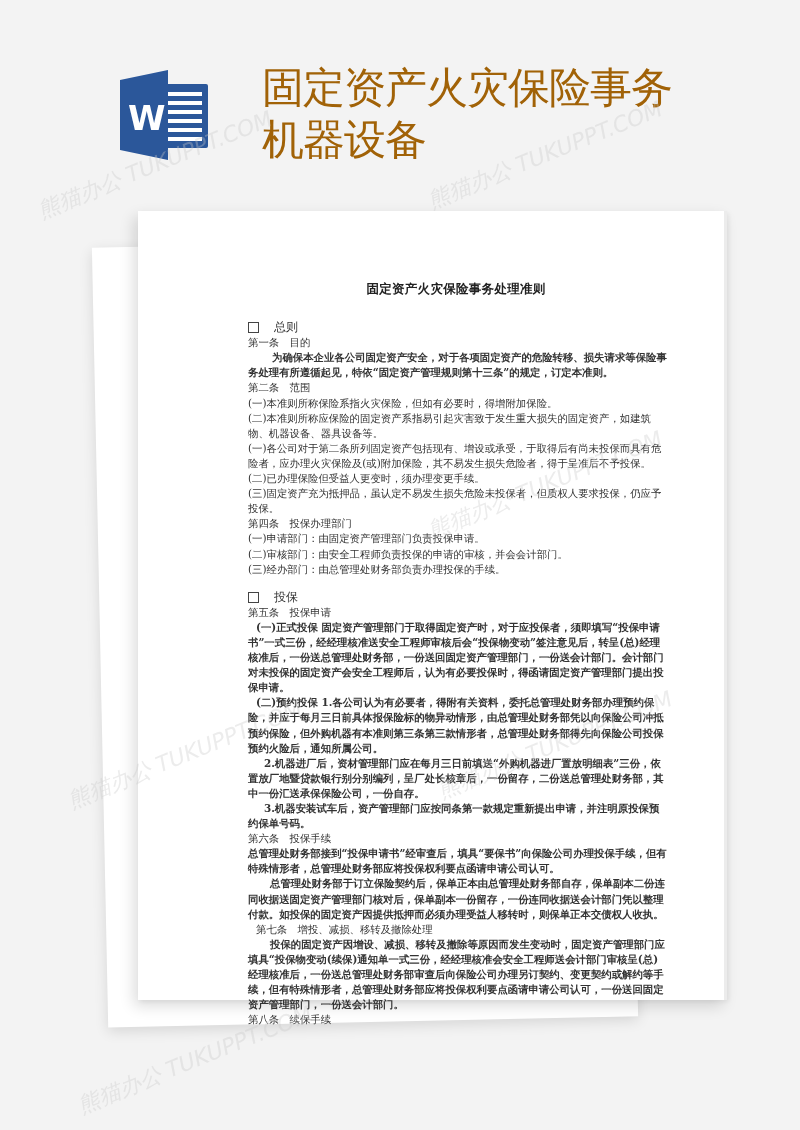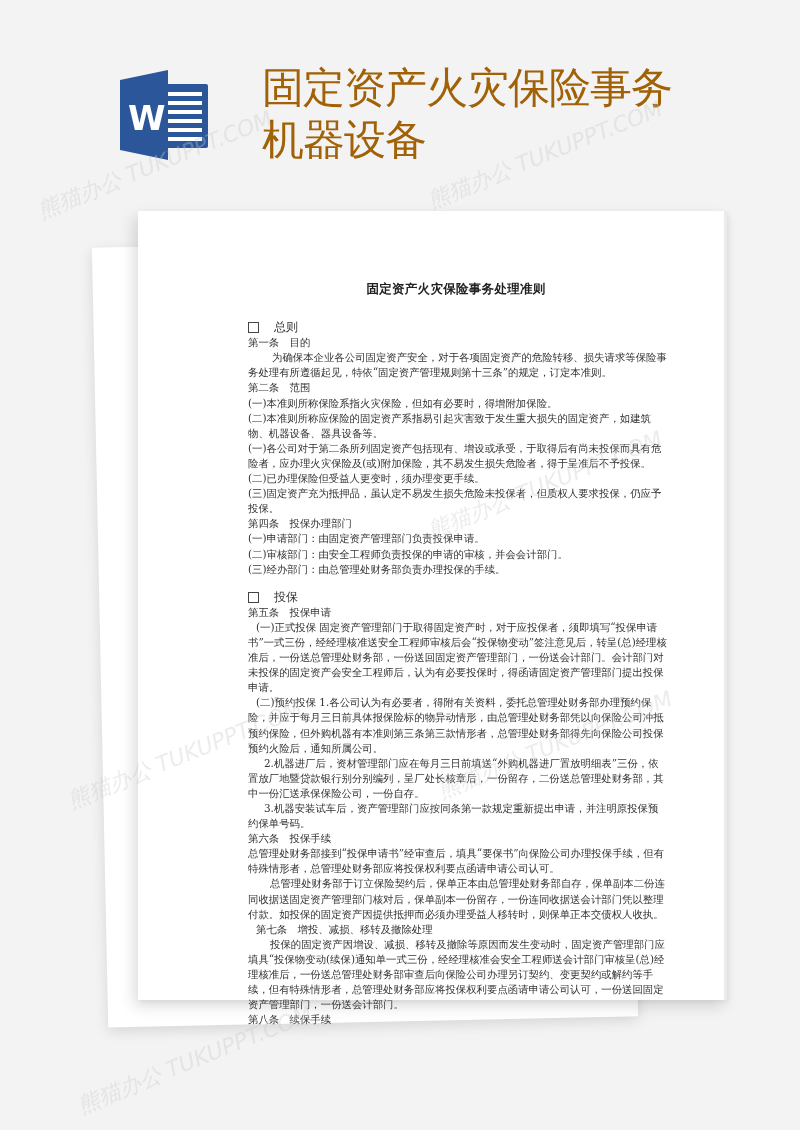--- a/index.html
+++ b/index.html
@@ -106,21 +106,21 @@
       display: inline-block;
       width: 9px;
       height: 9px;
       border: 1px solid #444;
       margin-right: 15px;
     }
     .section-heading.gap {
       margin-top: 13px;
     }
     .art { padding-left: 0; }
-    .p-ind { text-indent: 22px; }
+    .p-ind { text-indent: 22px; font-weight: bold; }
     p { margin: 0; }
   </style>
 </head>
 <body>
 
 <div class="header">
   <div class="word-icon">
     <svg width="100" height="90" viewBox="0 0 100 90">
 
       <rect x="48" y="14" width="50" height="64" rx="2" fill="#2b579a"></rect>

